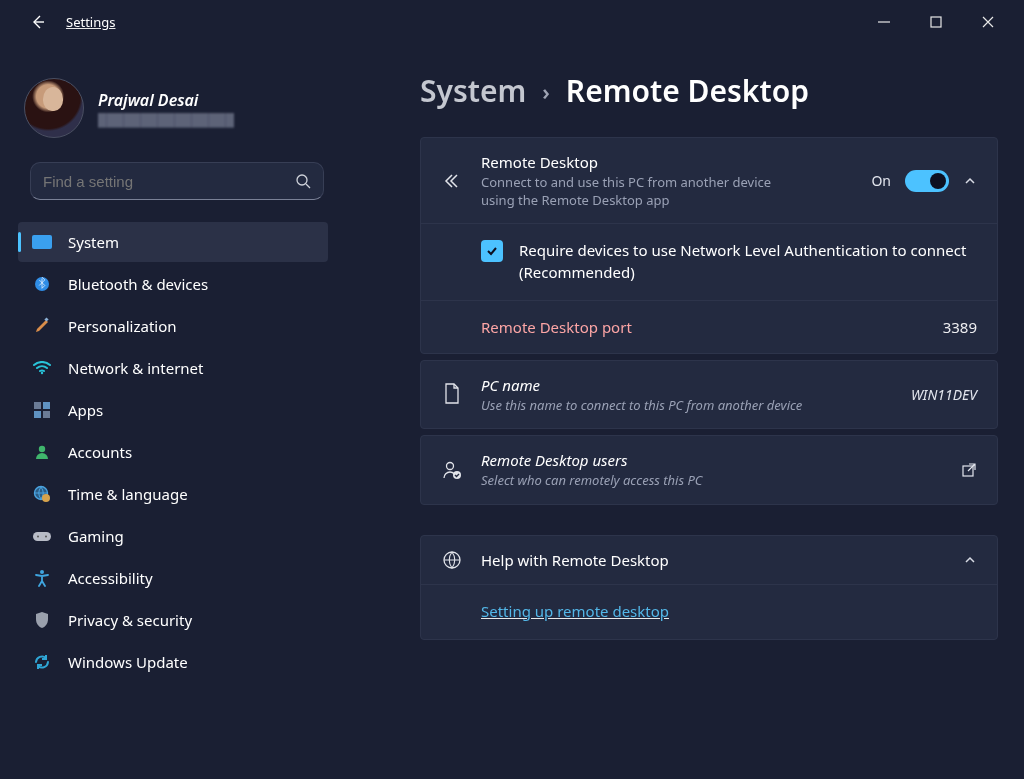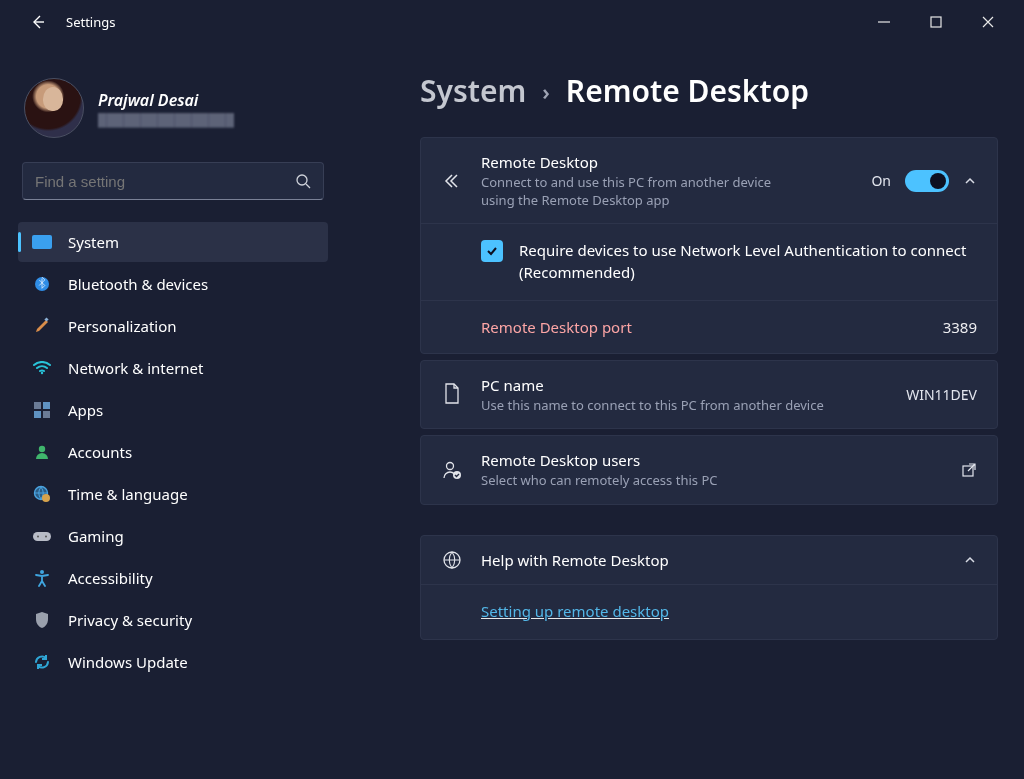--- a/index.html
+++ b/index.html
@@ -8,20 +8,21 @@
     font-family: "Segoe UI", system-ui, sans-serif;
     background: #1a1f33;
     color: #e8e8e8;
     font-size: 14px;
   }
   .titlebar {
     height: 44px;
     display: flex;
     align-items: center;
     padding: 0 12px;
+    text-decoration: underline;
   }
   .titlebar .back {
     width: 28px; height: 28px;
     display:flex;align-items:center;justify-content:center;
     color:#fff;
     margin-left: 12px;
     margin-right: 14px;
   }
   .titlebar .title { color: #fff; font-size: 13px; font-weight: 400; }
   .wincontrols { margin-left: auto; display:flex; gap: 24px; padding-right: 10px;}
@@ -48,24 +49,24 @@
     background: #d8b69a;
     border-radius: 50% 50% 45% 45%;
   }
   .user-name { color:#fff; font-weight:600; font-size:16px; }
   .user-sub { color:#5d6378; font-size:12px; filter: blur(1px); }
   .search {
     display:flex; align-items:center;
     background:#232a40;
     border:1px solid #373e55;
     border-bottom: 1px solid #7a8196;
-    border-radius:4px;
+    border-radius:10px;
     height:38px;
     padding:4px 12px;
-    margin: 0 4px 22px 4px;
+    margin: 0 4px 22px 12px;
   }
   .search input {
     flex:1; background:transparent; border:none; outline:none;
     color:#d6d8de; font-size:15px;
   }
   .search .sicon { color:#cfd2da; }
   .nav { list-style:none; display:flex; flex-direction:column; gap:2px; }
   .nav li {
     height: 40px;
     display:flex; align-items:center; gap:16px;
@@ -110,21 +111,21 @@
     border-radius:4px;
     margin-bottom: 6px;
   }
   .cardgroup { margin-bottom: 14px; }
   .row {
     display:flex; align-items:center;
     padding: 14px 20px;
     gap:18px;
     border-bottom:1px solid #2d344b;
   }
-  .row:last-child{ border-bottom:none; }
+  .row:last-child{ border-bottom:none;font-style:italic; }
   .row .ricon {
     width:22px; display:flex; justify-content:center; color:#e2e4ea;
     flex-shrink:0;
   }
   .row .rtext { flex:1; }
   .row .rtitle { color:#fff; font-size:15px; }
   .row .rsub { color:#9aa1b5; font-size:13px; margin-top:2px; line-height:1.35; max-width: 320px;}
   .row .rsub.wide { max-width: none; }
   .row .rtrail { display:flex; align-items:center; gap:14px; color:#e3e6ee; }
   .toggle {

